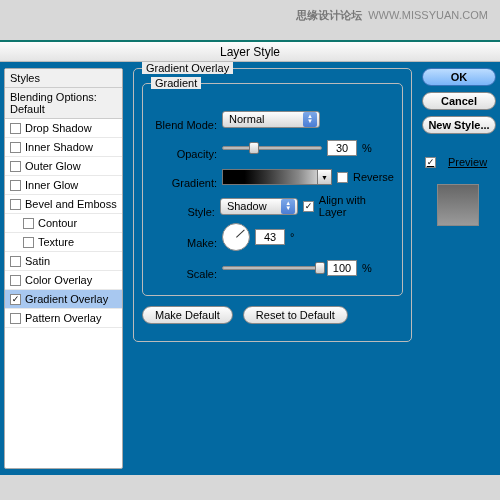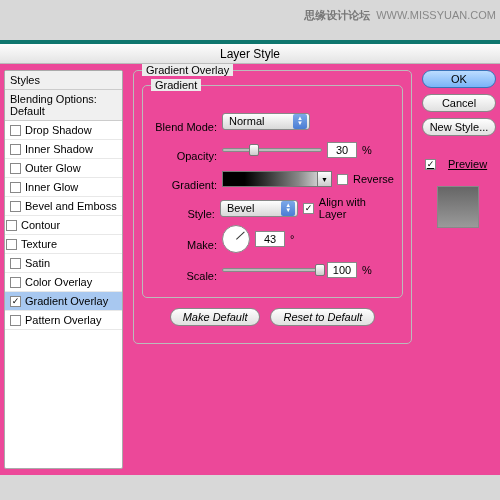--- a/index.html
+++ b/index.html
@@ -1,46 +1,46 @@
 <!DOCTYPE html>
 <html><head>
 <meta charset="utf-8">
 <style>
 * { box-sizing: border-box; margin: 0; padding: 0; font-family: "Lucida Grande", Arial, sans-serif; font-size: 11px; }
 body { background: #d8d8d8; width: 500px; height: 500px; position: relative; }
-.watermark { position: absolute; top: 8px; right: 4px; color: #888; font-size: 12px; }
+.watermark { position: absolute; top: 8px; right: 12px; color: #888; font-size: 12px; }
 .watermark .cn { color: #777; margin-right: 6px; font-weight: bold; }
-.dialog { position: absolute; top: 40px; left: 0; right: 0; bottom: 25px; background: #ec4899; border-top: 4px solid #0f766e; }
+.dialog { position: absolute; top: 40px; left: 0; right: 0; bottom: 25px; background: #0369a1; border-top: 2px solid #0f766e; }
 .titlebar { height: 20px; text-align: center; line-height: 20px; background: linear-gradient(#fdfdfd,#e4e4e4); border-bottom: 1px solid #bbb; font-size: 12px; }
 .content { display: flex; padding: 6px 4px 6px 4px; height: calc(100% - 20px); gap: 10px; }
 .left-panel { width: 138px; background: #fff; border: 1px solid #aaa; border-radius: 2px; overflow: hidden; }
 .lp-header { background: #f0f0f0; padding: 3px 5px; border-bottom: 1px solid #ccc; }
 .blend-hdr { background: #f0f0f0; padding: 3px 5px; border-bottom: 1px solid #ccc; }
 .lp-item { padding: 3px 5px; border-bottom: 1px solid #e8e8e8; display: flex; align-items: center; gap: 4px; }
-.lp-item.indent { padding-left: 1px; }
+.lp-item.indent { padding-left: 18px; }
 .lp-item.active { background: #a8c8f0; }
 .chk { width: 11px; height: 11px; border: 1px solid #888; background: #fff; display: inline-flex; align-items: center; justify-content: center; font-size: 8px; line-height: 1; }
 .center-panel { flex: 1; position: relative; }
 .fieldset { border: 1px solid #bbb; border-radius: 5px; position: relative; padding: 10px 8px 12px 8px; }
 .legend { position: absolute; top: -7px; left: 8px; background: #ececec; padding: 0 4px; font-size: 11px; }
 .inner-fieldset { border: 1px solid #bbb; border-radius: 5px; position: relative; padding: 18px 8px 10px 8px; margin-top: 4px; }
 .row { display: flex; align-items: center; margin: 5px 0; gap: 5px; }
 .row-label { width: 66px; text-align: right; margin-top: 12px; }
 .select { background: linear-gradient(#fefefe,#d8d8d8); border: 1px solid #888; border-radius: 3px; padding: 1px 18px 1px 6px; position: relative; display: inline-flex; align-items: center; height: 17px; }
 .select-arrows { position: absolute; right: 2px; top: 0; bottom: 0; width: 14px; background: linear-gradient(#7da8e8,#4a7dd4); border-radius: 2px; display: flex; flex-direction: column; align-items: center; justify-content: center; font-size: 6px; color: #fff; line-height: 5px; }
 .slider { width: 100px; height: 4px; background: #bbb; border: 1px solid #888; border-radius: 2px; position: relative; }
 .thumb { position: absolute; width: 10px; height: 12px; background: linear-gradient(#fefefe,#ccc); border: 1px solid #777; border-radius: 2px; top: -5px; }
 .numbox { width: 30px; height: 16px; border: 1px solid #888; background: #fff; text-align: center; padding: 1px 2px; }
 .gradient-preview { width: 110px; height: 16px; border: 1px solid #777; background: linear-gradient(to right, #000 0%, #000 20%, #333 40%, #888 70%, #fff 100%); display: inline-flex; }
 .grad-arrow { width: 14px; background: linear-gradient(#fefefe,#ccc); border-left: 1px solid #777; display: flex; align-items: center; justify-content: center; font-size: 7px; }
 .angle-dial { width: 28px; height: 28px; border: 1px solid #888; border-radius: 50%; background: #fff; position: relative; }
 .angle-hand { position: absolute; width: 11px; height: 1px; background: #333; top: 13px; left: 13px; transform-origin: 0 0; transform: rotate(-43deg); }
 .mac-btn { background: linear-gradient(#fefefe,#e0e0e0); border: 1px solid #888; border-radius: 10px; padding: 2px 12px; display: inline-block; white-space: nowrap; }
 .right-panel { width: 78px; display: flex; flex-direction: column; gap: 6px; align-items: stretch; }
-.right-btn { background: linear-gradient(#fefefe,#e0e0e0); border: 1px solid #888; border-radius: 10px; padding: 2px 4px; text-align: center; width: 74px; white-space: nowrap; overflow: hidden; }
+.right-btn { background: linear-gradient(#fefefe,#e0e0e0); border: 1px solid #888; border-radius: 10px; padding: 2px 4px; text-align: center; width: 74px; white-space: nowrap; overflow: hidden; font-weight: bold; }
 .right-btn.primary { background: linear-gradient(#bcdcff,#7ab4f8); border-color: #3a73b8; }
 .prev-row { display: flex; align-items: center; gap: 12px; margin-top: 16px; padding-left: 3px; text-decoration: underline; }
 .prev-swatch { width: 42px; height: 42px; border: 1px solid #888; background: linear-gradient(#666,#9a9a9a); margin-top: 10px; margin-left: 15px; }
 .chk.on::after { content: "✓"; color: #000; font-size: 9px; }
 </style>
 </head>
 <body>
 
 <div class="watermark">
   <span class="cn">思缘设计论坛</span><span>WWW.MISSYUAN.COM</span>
@@ -101,21 +101,21 @@
     </div>
 
     <div class="center-panel">
       <div class="fieldset">
         <div class="legend">Gradient Overlay</div>
         <div class="inner-fieldset">
           <div class="legend">Gradient</div>
 
           <div class="row">
             <span class="row-label">Blend Mode:</span>
-            <span class="select" style="width:88px;">
+            <span class="select" style="width:98px;">
               <span>Normal</span>
               <span class="select-arrows">▲<br>▼</span>
             </span>
           </div>
 
           <div class="row">
             <span class="row-label">Opacity:</span>
             <div class="slider">
                 <div class="thumb" style="left:26px;"></div>
               </div>
@@ -129,21 +129,21 @@
               <span style="flex:1"></span>
                 <span class="grad-arrow">▼</span>
             </span>
             <span class="chk"></span>
             <span>Reverse</span>
           </div>
 
           <div class="row">
             <span class="row-label">Style:</span>
             <span class="select" style="width:80px;">
-              <span>Bevel</span>
+              <span>Shadow</span>
               <span class="select-arrows">▲<br>▼</span>
             </span>
             <span class="chk on"></span>
             <span>Align with Layer</span>
           </div>
 
           <div class="row">
             <span class="row-label">Make:</span>
             <span class="angle-dial">
                 <span class="angle-hand"></span>
@@ -154,21 +154,21 @@
 
           <div class="row">
             <span class="row-label">Scale:</span>
             <div class="slider">
                 <div class="thumb" style="left:92px;"></div>
               </div>
             <input class="numbox" value="100" style="">
             <span>%</span>
           </div>
         </div>
-        <div class="row" style="justify-content:center; gap:10px; margin-top:10px;font-style:italic;">
+        <div class="row" style="gap:10px; margin-top:10px;">
           <span class="mac-btn">Make Default</span>
           <span class="mac-btn">Reset to Default</span>
         </div>
       </div>
     </div>
 
     <div class="right-panel">
       <div class="right-btn primary">OK</div>
       <div class="right-btn">Cancel</div>
       <div class="right-btn">New Style...</div>

